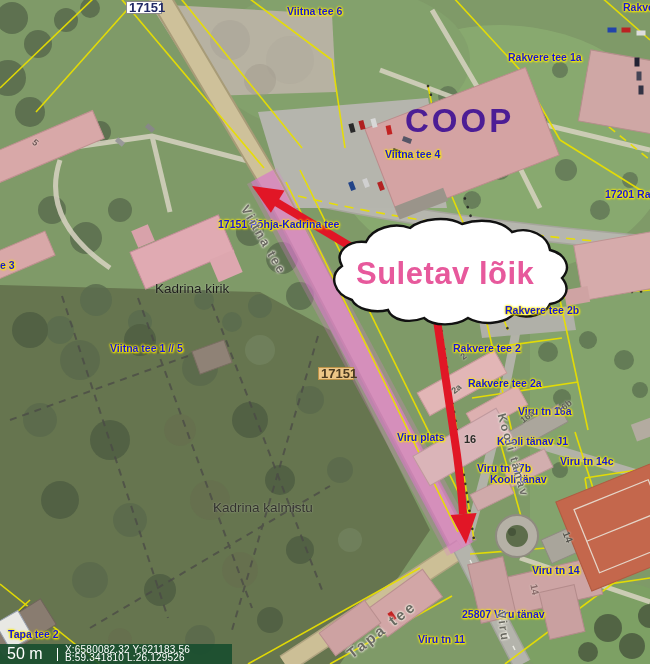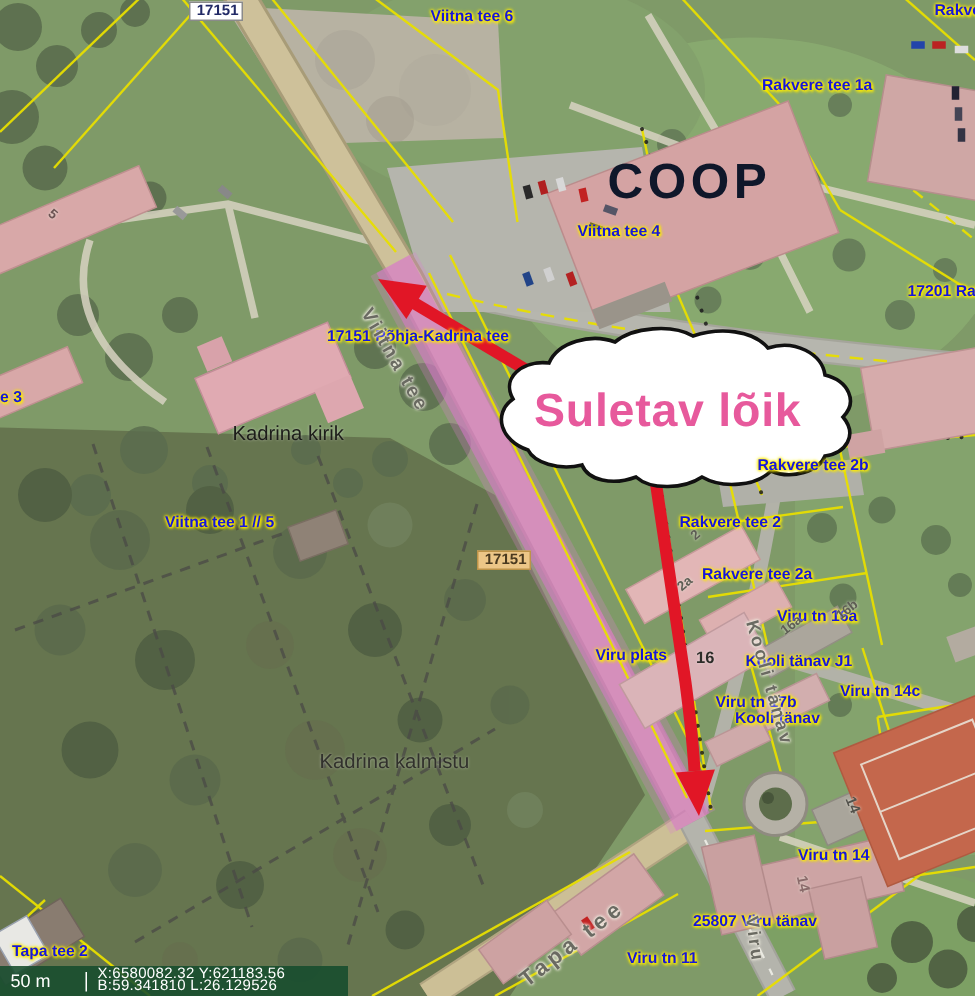--- a/index.html
+++ b/index.html
@@ -7,28 +7,28 @@
          font-family:"Liberation Sans",sans-serif;background:#7f9a68;cursor:grab;}
   #stage svg{position:absolute;left:0;top:0;}
   .lbl{position:absolute;white-space:nowrap;line-height:1.05;transform-origin:0 0;z-index:30;}
   .lbl-blue{font-size:10.5px;font-weight:bold;color:#1717d9;
     text-shadow:0 0 2px #ffec00,0 0 2px #ffec00,0 0 3px #ffec00,1px 1px 2px #ffec00;}
   .lbl-street{font-size:12px;font-weight:bold;color:#6a6a62;letter-spacing:2px;
     text-shadow:0 0 2px #efece0,0 0 2px #efece0,0 0 3px #efece0;}
   .lbl-dark{font-size:13.5px;color:#1d1d1a;text-shadow:0 0 2px rgba(255,255,255,.45);}
   .lbl-dark-sm{font-size:11px;font-weight:bold;color:#2c2c28;text-shadow:0 0 2px rgba(255,255,255,.5);}
   .lbl-parcel{font-size:9px;font-weight:bold;color:#5d5d54;text-shadow:0 0 2px #e8e5d8;}
-  .lbl-coop{font-size:33px;font-weight:600;letter-spacing:3px;color:#0f172a;z-index:31;}
+  .lbl-coop{font-size:33px;font-weight:600;letter-spacing:3px;color:#4c1d95;z-index:31;}
   .lbl-suletav{font-size:31px;font-weight:600;color:#e7599c;letter-spacing:.5px;z-index:42;}
-  .roadbox{position:absolute;z-index:32;font-size:10px;font-weight:bold;text-align:right;
+  .roadbox{position:absolute;z-index:32;font-size:13px;font-weight:bold;text-align:left;
     border:1px solid #8a8a8a;background:#fff;color:#222a66;padding:0 2px;line-height:11px;}
   .roadbox.orange{background:#ecc687;border-color:#bd9348;color:#4a3a20;}
   #statusbar{position:absolute;left:0;top:644px;width:232px;height:20px;z-index:50;
     background:rgba(22,76,46,.88);color:#fff;display:flex;align-items:center;}
-  #scale-label{width:50px;padding-left:7px;font-size:12px;}
+  #scale-label{width:50px;padding-left:7px;font-size:16px;}
   #scale-tick{width:1px;height:13px;background:#fff;margin-right:7px;}
   #coords{font-size:10px;line-height:8.5px;letter-spacing:.2px;}
   .cloud-layer{z-index:40;}
 </style>
 </head>
 <body>
 
 <div id="stage">
 
 <svg width="650" height="664" viewBox="0 0 650 664">

